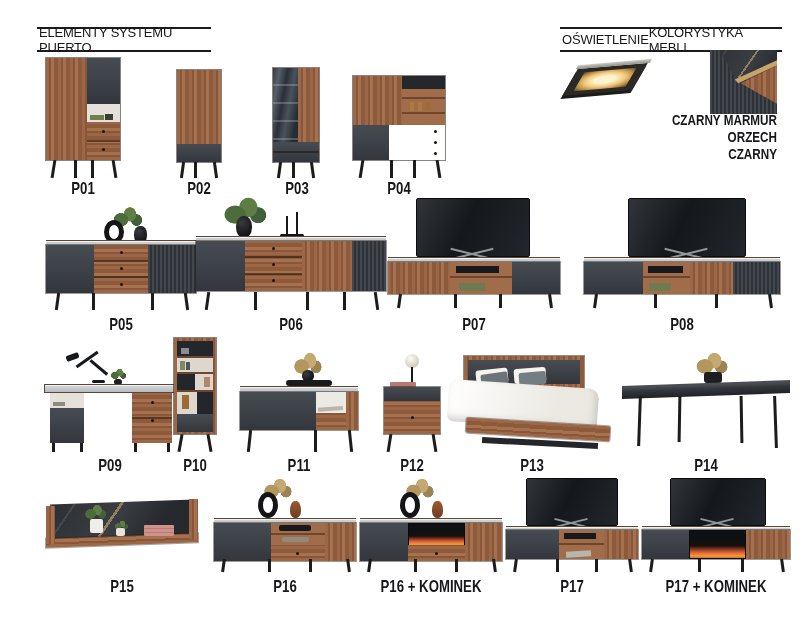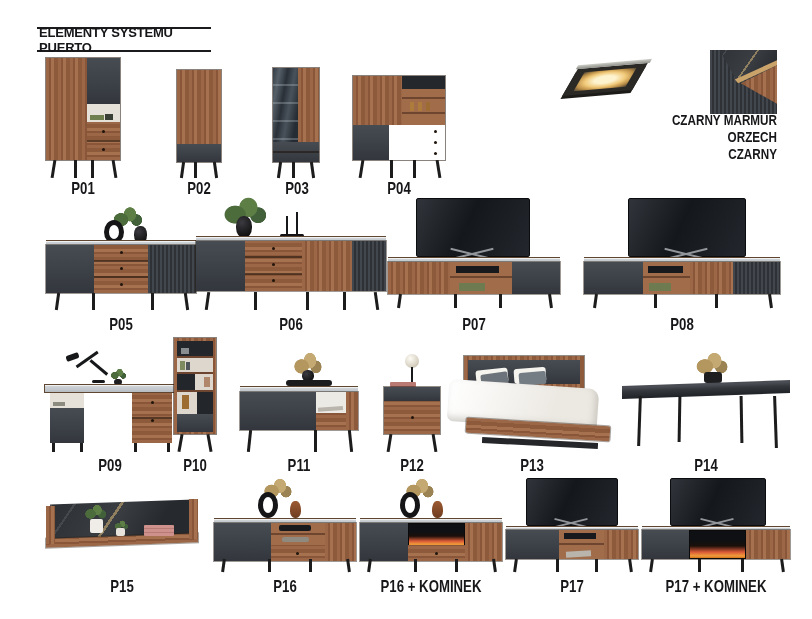--- a/index.html
+++ b/index.html
@@ -2,21 +2,21 @@
 <html><head>
 <meta charset="utf-8">
 <style>
   html,body { margin:0; padding:0; background:#fff; }
   .canvas { position:relative; width:812px; height:619px; background:#fff;
             font-family:"Liberation Sans",sans-serif; overflow:hidden; }
   .p { position:absolute; }
 
   
   .banner { position:absolute; border-top:2px solid #1b1b1e; border-bottom:2px solid #1b1b1e;
-            display:flex; align-items:center; font-weight:700; font-size:13px;
+            display:flex; align-items:center; font-weight:400; font-size:13px;
             letter-spacing:-0.2px; color:#17171a; padding:1px 2px; }
   .banner.split { justify-content:space-between; }
 
   
   .ilabel { position:absolute; font-weight:700; font-size:15px; color:#17171a;
             text-align:center; transform:scale(.88,1.12); white-space:nowrap; }
 
   
   .finish { position:absolute; width:177px; text-align:right; font-weight:700;
             font-size:13px; color:#17171a; transform:scale(.9,1.1); transform-origin:right center; }
@@ -79,20 +79,24 @@
               background:linear-gradient(#cfcfc9,#8f8f89); }
   .lampglow { position:absolute; inset:4px 9px;
               background:radial-gradient(ellipse at 50% 50%, #fdf3cf 0 28%, #f0c878 55%, #b98c46 78%, #4a4236 100%); }
 </style>
 </head>
 <body>
 
 <div class="canvas">
 
   <div class="banner" style="left:37px;top:27px;width:170px;height:19px">ELEMENTY SYSTEMU PUERTO</div>
+  <div class="banner split" style="left:560px;top:27px;width:218px;height:19px">
+    <span>OŚWIETLENIE</span>
+    <span>KOLORYSTYKA MEBLI</span>
+  </div>
 
   <div class="p" style="left:556px;top:50px;width:100px;height:58px">
     <div class="lampbody">
         <div class="lampglow"></div>
       </div>
   </div>
 
   <div class="p dkr" style="left:710px;top:50px;width:67px;height:64px">
     <div class="p marble" style="inset:0;clip-path:polygon(14% 0,100% 0,100% 20%,40% 48%)"></div>
     <div class="p" style="inset:0;clip-path:polygon(100% 16%,100% 24%,42% 52%,37% 46%);background:#caa36a"></div>

